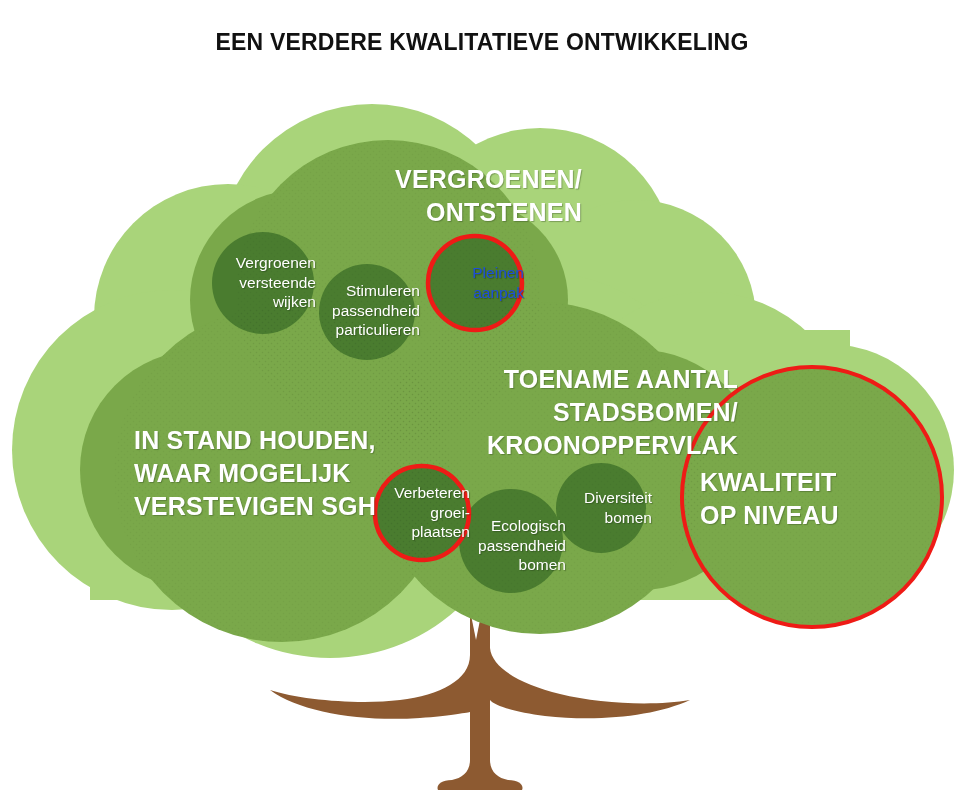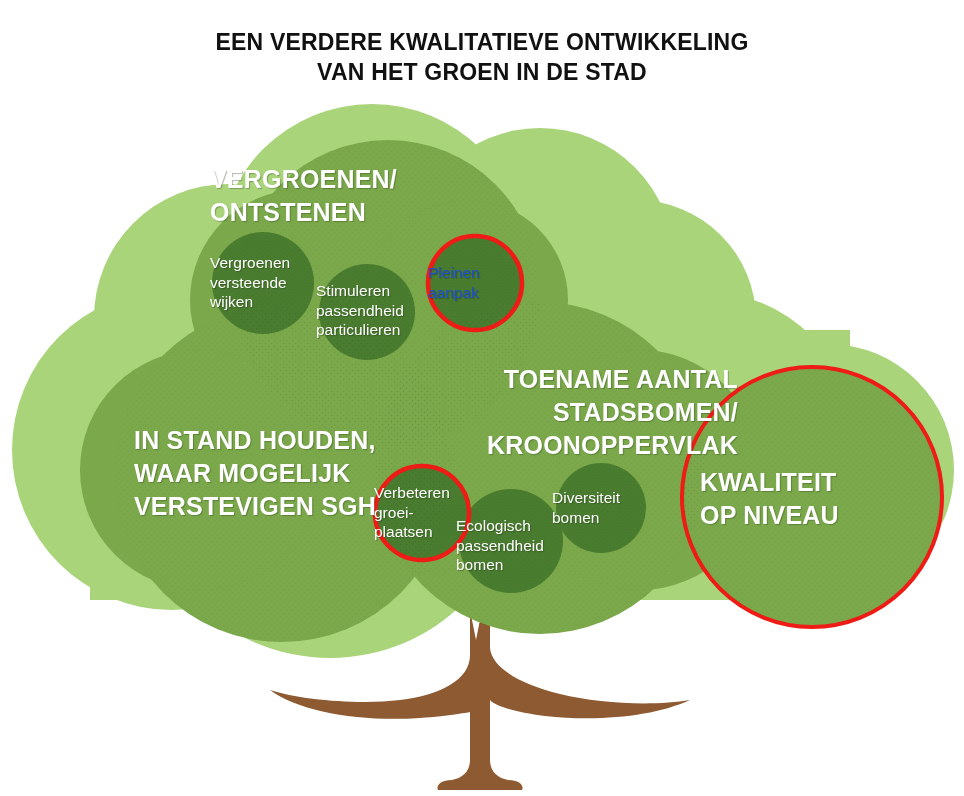--- a/index.html
+++ b/index.html
@@ -40,21 +40,21 @@
     font-size: 23px;
     letter-spacing: 0.2px;
     line-height: 30px;
   }
   .title-line { display: block; white-space: nowrap; }
 
   
   .lbl {
     position: absolute;
     color: #ffffff;
-    text-align: left;
+    text-align: right;
     text-shadow: 1px 1px 1px rgba(40,60,25,0.35);
     pointer-events: none;
   }
   .lbl-major {
     font-weight: bold;
     font-size: 25px;
     line-height: 33px;
     letter-spacing: 0.2px;
   }
   .lbl-major.left-align { text-align: left; }
@@ -173,21 +173,20 @@
 
     <g fill="none" stroke="#ee1b16" stroke-width="4.5">
       <circle cx="475" cy="283" r="47"></circle>
       <circle cx="422" cy="513" r="47"></circle>
       <circle cx="812" cy="497" r="130" stroke-width="4"></circle>
     </g>
   </svg>
 
   <div class="title-block" style="color: rgb(17, 17, 17);">
     <span class="title-line">EEN VERDERE KWALITATIEVE ONTWIKKELING</span>
-    <span class="title-line">VAN HET GROEN IN DE STAD</span>
   </div>
 
   <div class="lbl lbl-major" id="lbl-vergroenen" style="color: rgb(255, 255, 255);">
     <span>VERGROENEN/</span>
     <span>ONTSTENEN</span>
   </div>
 
   <div class="lbl lbl-major left-align" id="lbl-instand" style="color: rgb(255, 255, 255); margin-left: 12px;">
     <span>IN STAND HOUDEN,</span>
     <span>WAAR MOGELIJK</span>

